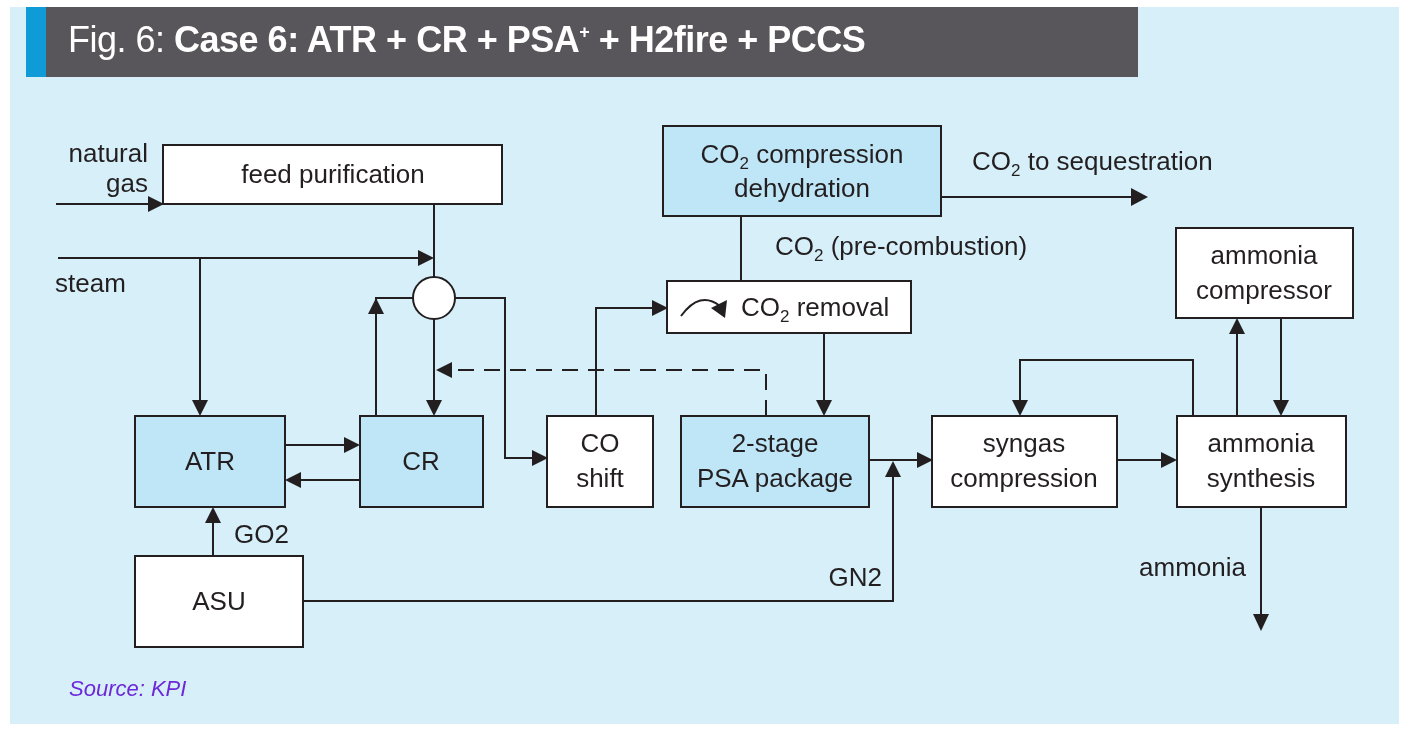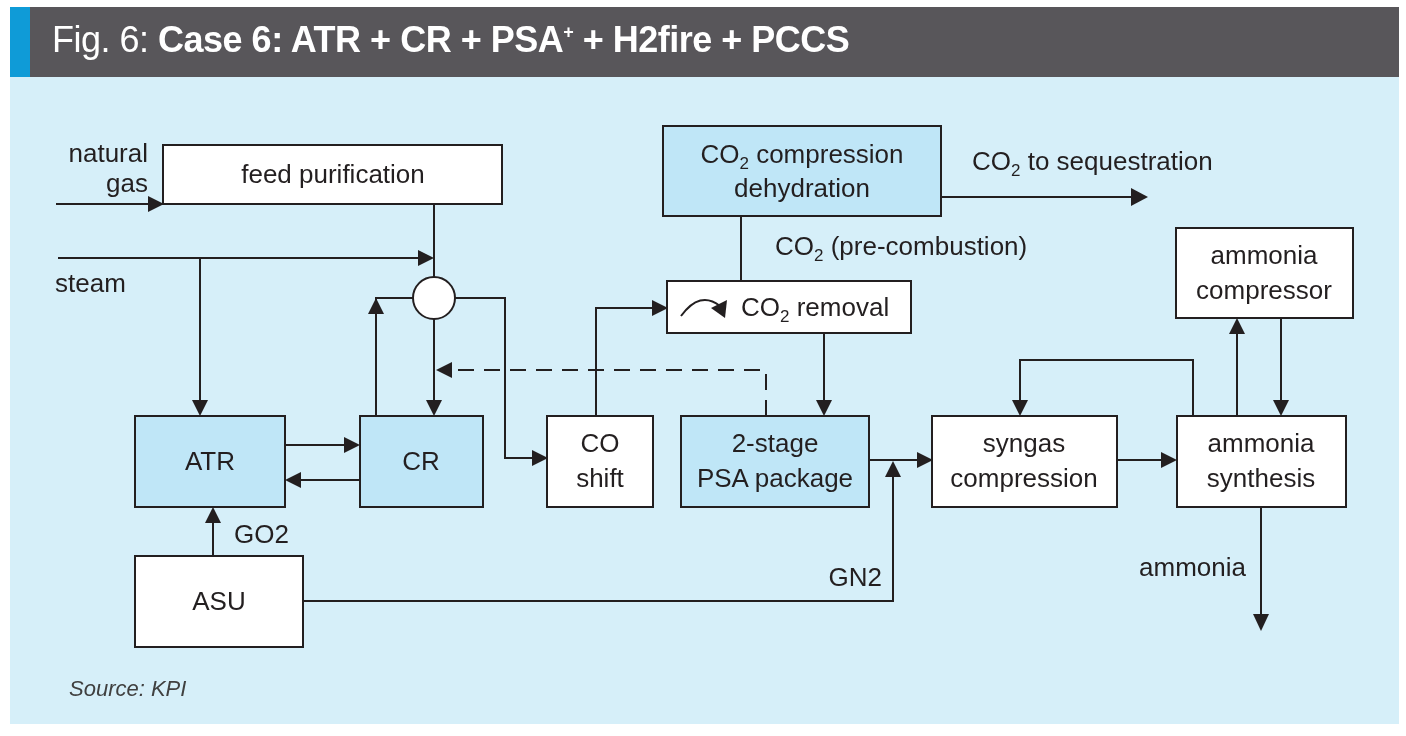--- a/index.html
+++ b/index.html
@@ -1,31 +1,31 @@
 <!DOCTYPE html>
 <html><head>
 <meta charset="utf-8">
 <style>
   html, body { margin: 0; padding: 0; background: #ffffff; }
   body { width: 1406px; height: 736px; position: relative; overflow: hidden; font-family: "Liberation Sans", sans-serif; }
   #frame { position: absolute; left: 10px; top: 7px; width: 1389px; height: 717px; background: #d6eff9; }
-  #header { position: absolute; left: 0; top: 0; width: 1389px; height: 70px; background: #58565a; }
+  #header { position: absolute; left: 16px; top: 0; width: 1112px; height: 70px; background: #58565a; }
   #accent { position: absolute; left: 0; top: 0; width: 20px; height: 70px; background: #0f9bd7; }
   #title { position: absolute; left: 42px; top: 12px; font-size: 36px; color: #ffffff; white-space: nowrap; letter-spacing: -0.5px; }
   #title .prefix { font-weight: normal; }
   #title .main { font-weight: bold; }
   #title sup { font-size: 18px; vertical-align: 14px; }
   svg#diagram { position: absolute; left: 0; top: 0; width: 1406px; height: 736px; }
   .box { stroke: #231f20; stroke-width: 2; }
   .line { stroke: #231f20; stroke-width: 2; fill: none; }
   .dash { stroke: #231f20; stroke-width: 2; fill: none; stroke-dasharray: 16 10; }
   .arrow { fill: #231f20; }
   .lbl { font-family: "Liberation Sans", sans-serif; font-size: 26px; fill: #231f20; }
   .sub { font-size: 17px; }
-  #source { position: absolute; left: 69px; top: 676px; font-size: 22px; font-style: italic; color: #404040; }
+  #source { position: absolute; left: 69px; top: 676px; font-size: 22px; font-style: italic; color: #6d28d9; }
 </style>
 </head>
 <body>
 
 <div id="frame">
   <div id="header">
     <div id="accent"></div>
     <div id="title"><span class="prefix">Fig. 6: </span><span class="main"><span>Case 6: ATR + CR + PSA</span><sup>+</sup><span> + H2fire + PCCS</span></span></div>
   </div>
 </div>

